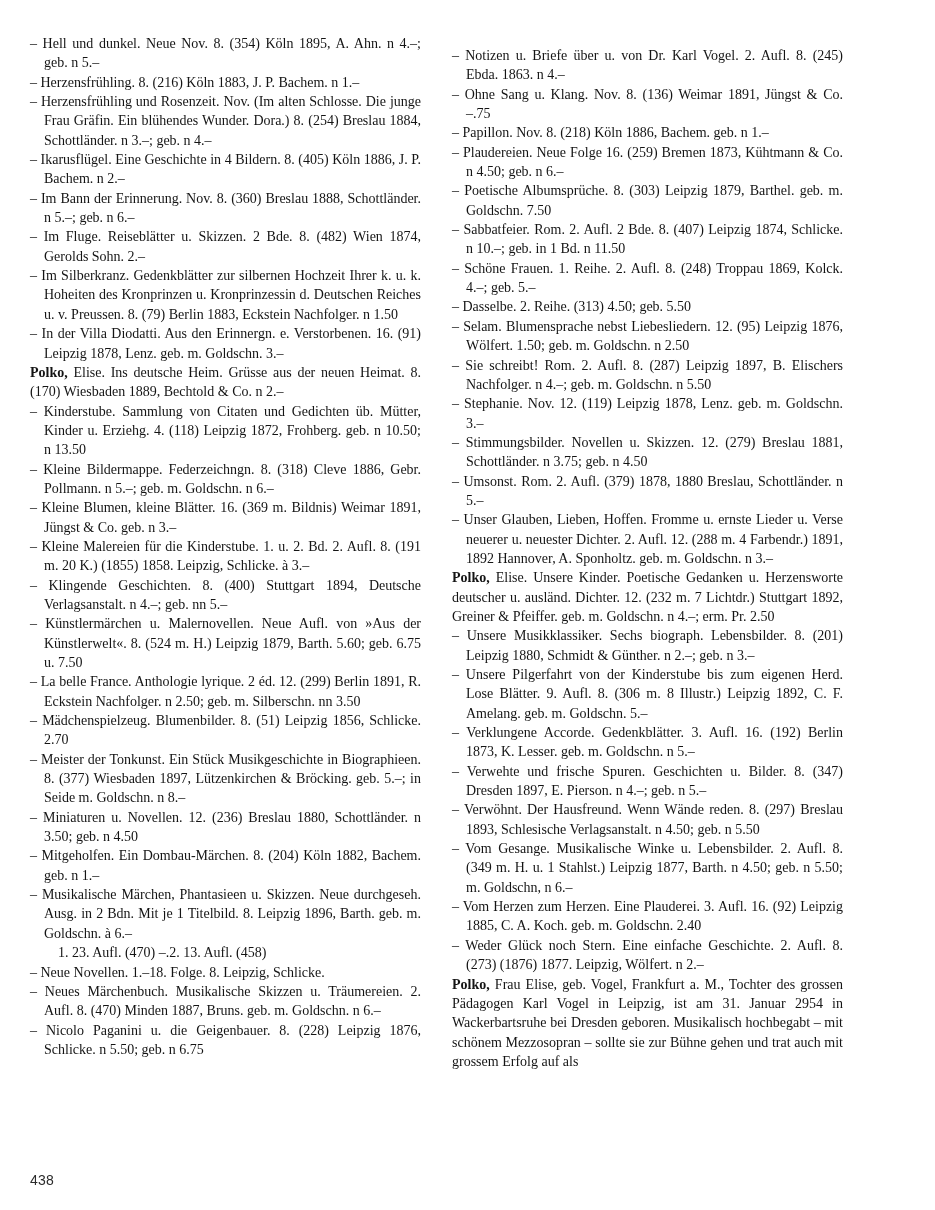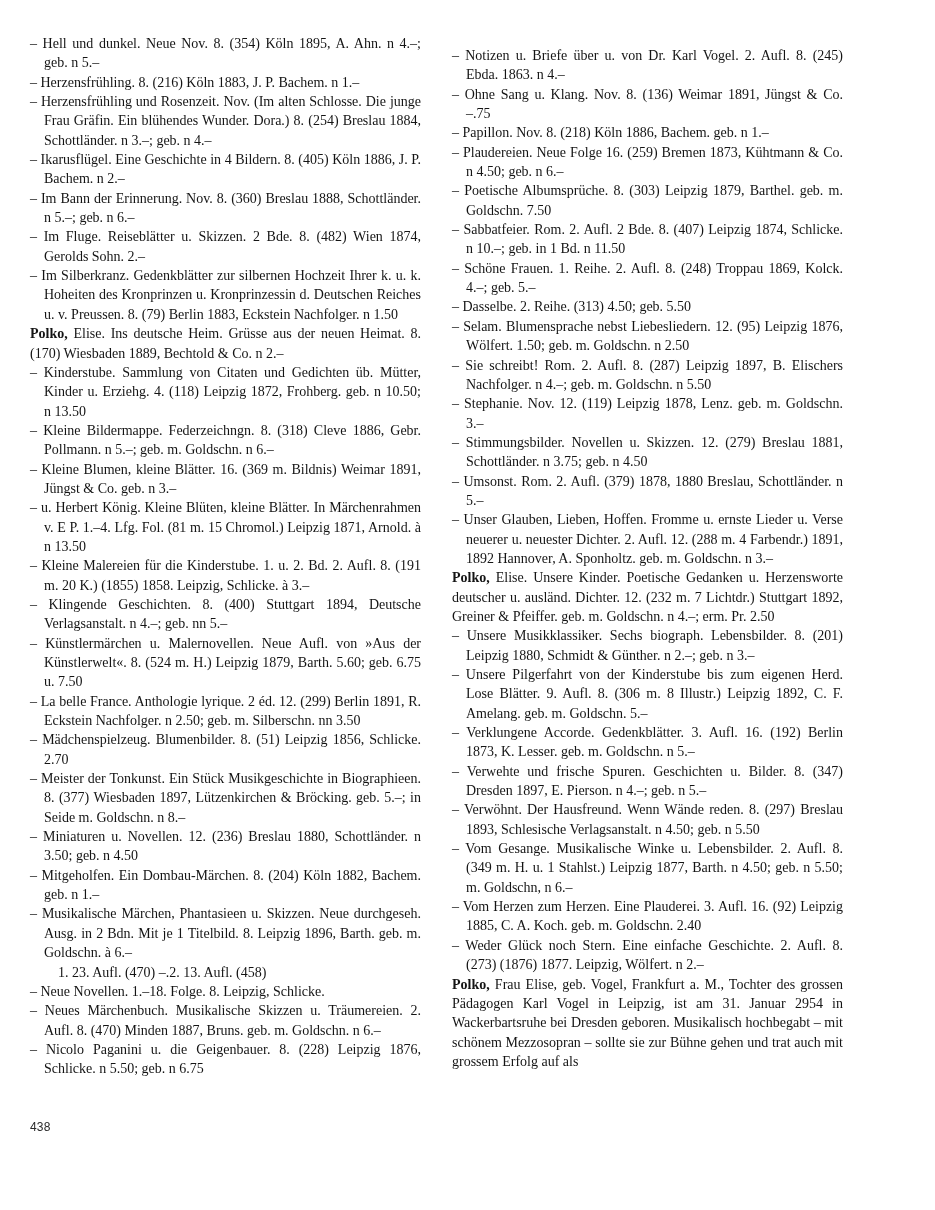--- a/index.html
+++ b/index.html
@@ -81,47 +81,47 @@
   }
 
   
   .entry.biography {
     text-align: justify;
   }
 
   .folio {
     position: absolute;
     left: 30px;
-    top: 1120px;
+    top: 1172px;
     font-family: "Liberation Sans", "DejaVu Sans", sans-serif;
-    font-size: 12px;
+    font-size: 14px;
     color: #2a2a2a;
     letter-spacing: 0.2px;
   }
 </style>
 </head>
 <body>
 
 <div class="page">
 
   <div class="columns">
 
     <div class="col col-left" id="col-left">
         <p class="entry dash"><span class="dash-mark">–</span> <span>Hell und dunkel. Neue Nov. 8. (354) Köln 1895, A. Ahn. n 4.–; geb. n 5.–</span></p>
         <p class="entry dash"><span class="dash-mark">–</span> <span>Herzensfrühling. 8. (216) Köln 1883, J. P. Bachem. n 1.–</span></p>
         <p class="entry dash"><span class="dash-mark">–</span> <span>Herzensfrühling und Rosenzeit. Nov. (Im alten Schlosse. Die junge Frau Gräfin. Ein blühendes Wunder. Dora.) 8. (254) Breslau 1884, Schottländer. n 3.–; geb. n 4.–</span></p>
         <p class="entry dash"><span class="dash-mark">–</span> <span>Ikarusflügel. Eine Geschichte in 4 Bildern. 8. (405) Köln 1886, J. P. Bachem. n 2.–</span></p>
         <p class="entry dash"><span class="dash-mark">–</span> <span>Im Bann der Erinnerung. Nov. 8. (360) Breslau 1888, Schottländer. n 5.–; geb. n 6.–</span></p>
         <p class="entry dash"><span class="dash-mark">–</span> <span>Im Fluge. Reiseblätter u. Skizzen. 2 Bde. 8. (482) Wien 1874, Gerolds Sohn. 2.–</span></p>
         <p class="entry dash"><span class="dash-mark">–</span> <span>Im Silberkranz. Gedenkblätter zur silbernen Hochzeit Ihrer k. u. k. Hoheiten des Kronprinzen u. Kronprinzessin d. Deutschen Reiches u. v. Preussen. 8. (79) Berlin 1883, Eckstein Nachfolger. n 1.50</span></p>
+        <p class="entry dash"><span class="dash-mark">–</span> <span>In der Villa Diodatti. Aus den Erinnergn. e. Verstorbenen. 16. (91) Leipzig 1878, Lenz. geb. m. Goldschn. 3.–</span></p>
         <p class="entry head"><span class="hw">Polko,</span> <span>Elise. Ins deutsche Heim. Grüsse aus der neuen Heimat. 8. (170) Wiesbaden 1889, Bechtold &amp; Co. n 2.–</span></p>
         <p class="entry dash"><span class="dash-mark">–</span> <span>Kinderstube. Sammlung von Citaten und Gedichten üb. Mütter, Kinder u. Erziehg. 4. (118) Leipzig 1872, Frohberg. geb. n 10.50; n 13.50</span></p>
         <p class="entry dash"><span class="dash-mark">–</span> <span>Kleine Bildermappe. Federzeichngn. 8. (318) Cleve 1886, Gebr. Pollmann. n 5.–; geb. m. Goldschn. n 6.–</span></p>
         <p class="entry dash"><span class="dash-mark">–</span> <span>Kleine Blumen, kleine Blätter. 16. (369 m. Bildnis) Weimar 1891, Jüngst &amp; Co. geb. n 3.–</span></p>
-        <p class="entry dash"><span class="dash-mark">–</span> <span>u. Herbert König. Kleine Blüten, kleine Blätter. In Märchenrahmen v. E P. 1.–4. Lfg. Fol. (81 m. 15 Chromol.) Leipzig 1871, Arnold. à n 13.50</span></p>
         <p class="entry dash"><span class="dash-mark">–</span> <span>Kleine Malereien für die Kinderstube. 1. u. 2. Bd. 2. Aufl. 8. (191 m. 20 K.) (1855) 1858. Leipzig, Schlicke. à 3.–</span></p>
         <p class="entry dash"><span class="dash-mark">–</span> <span>Klingende Geschichten. 8. (400) Stuttgart 1894, Deutsche Verlagsanstalt. n 4.–; geb. nn 5.–</span></p>
         <p class="entry dash"><span class="dash-mark">–</span> <span>Künstlermärchen u. Malernovellen. Neue Aufl. von »Aus der Künstlerwelt«. 8. (524 m. H.) Leipzig 1879, Barth. 5.60; geb. 6.75 u. 7.50</span></p>
         <p class="entry dash"><span class="dash-mark">–</span> <span>La belle France. Anthologie lyrique. 2 éd. 12. (299) Berlin 1891, R. Eckstein Nachfolger. n 2.50; geb. m. Silberschn. nn 3.50</span></p>
         <p class="entry dash"><span class="dash-mark">–</span> <span>Mädchenspielzeug. Blumenbilder. 8. (51) Leipzig 1856, Schlicke. 2.70</span></p>
         <p class="entry dash"><span class="dash-mark">–</span> <span>Meister der Tonkunst. Ein Stück Musikgeschichte in Biographieen. 8. (377) Wiesbaden 1897, Lützenkirchen &amp; Bröcking. geb. 5.–; in Seide m. Goldschn. n 8.–</span></p>
         <p class="entry dash"><span class="dash-mark">–</span> <span>Miniaturen u. Novellen. 12. (236) Breslau 1880, Schottländer. n 3.50; geb. n 4.50</span></p>
         <p class="entry dash"><span class="dash-mark">–</span> <span>Mitgeholfen. Ein Dombau-Märchen. 8. (204) Köln 1882, Bachem. geb. n 1.–</span></p>
         <p class="entry dash"><span class="dash-mark">–</span> <span>Musikalische Märchen, Phantasieen u. Skizzen. Neue durchgeseh. Ausg. in 2 Bdn. Mit je 1 Titelbild. 8. Leipzig 1896, Barth. geb. m. Goldschn. à 6.–</span></p>
         <p class="entry sub"><span>1. 23. Aufl. (470) –.2. 13. Aufl. (458)</span></p>

